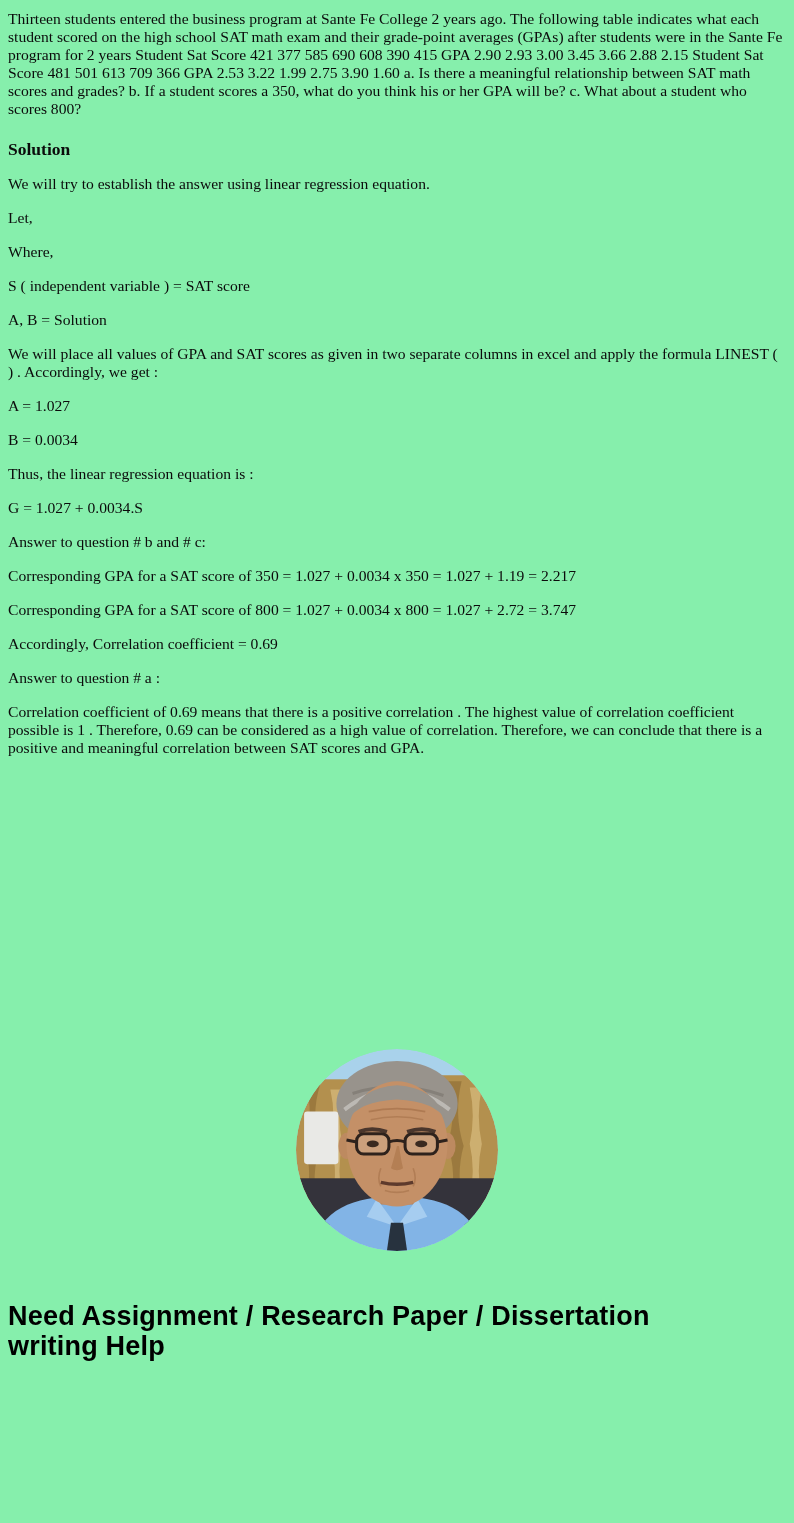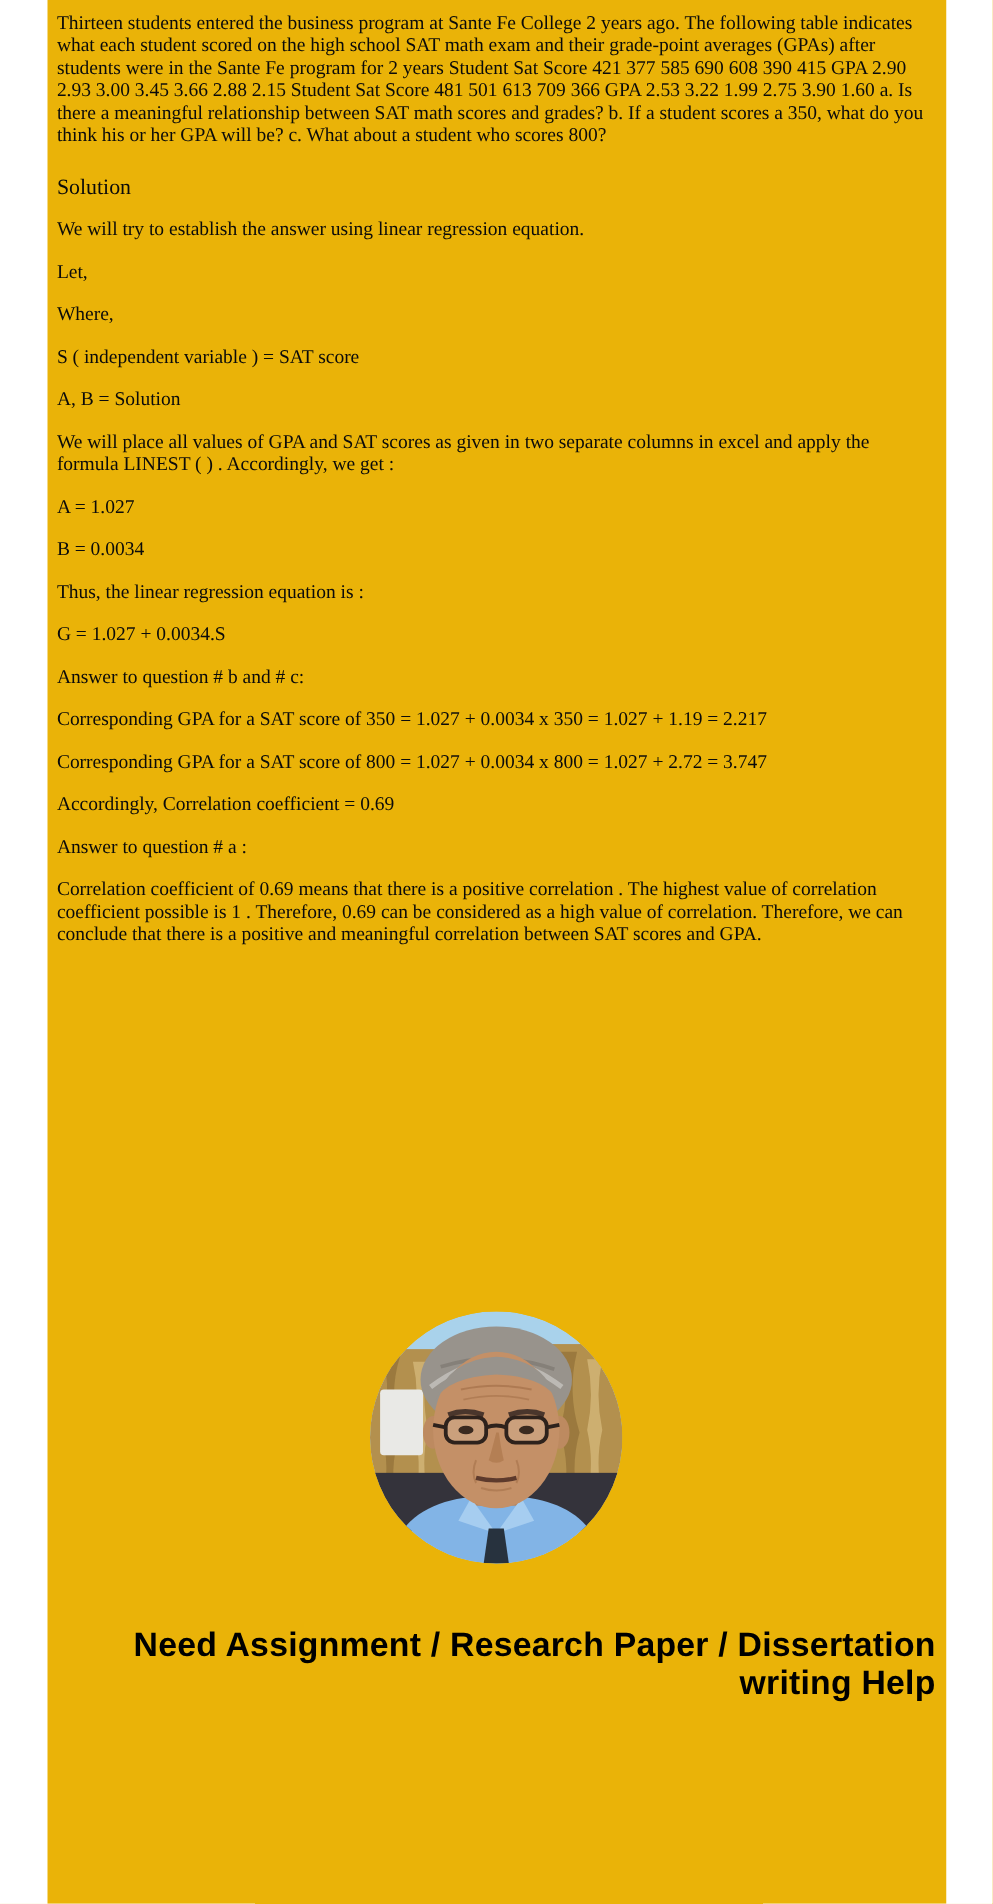--- a/index.html
+++ b/index.html
@@ -2,60 +2,60 @@
 <html><head>
 <meta charset="utf-8">
 <style>
   html, body {
     margin: 0;
     padding: 0;
     background: #ffffff;
   }
   .page {
     position: relative;
-    width: 719px;
+    width: 794px;
     min-height: 1523px;
     margin: 0 auto;
-    background: #eab308;
+    background: #86efac;
     font-family: "Liberation Serif", serif;
     color: #000000;
     box-sizing: border-box;
     padding: 8px 8px 30px 8px;
   }
   .content p {
     font-size: 15.6px;
     line-height: 18px;
     margin: 16px 0;
     color: #0b0b0b;
   }
   .content p:first-child {
     margin-top: 2px;
   }
   .content h3 {
     font-size: 17.5px;
     line-height: 20px;
-    font-weight: normal;
+    font-weight: bold;
     margin: 21px 0 16px 0;
     color: #0b0b0b;
   }
   .avatar-wrap {
     margin-top: 292px;
     display: flex;
     justify-content: center;
   }
   .avatar-circle {
     width: 202px;
     height: 202px;
     border-radius: 50%;
     overflow: hidden;
     flex: 0 0 auto;
   }
   .promo-footer {
     margin-top: 50px;
-    text-align: right;
+    text-align: left;
     font-family: "Liberation Sans", sans-serif;
     font-weight: 700;
     font-size: 27px;
     line-height: 30px;
     color: #000000;
     letter-spacing: 0.2px;
   }
 </style>
 </head>
 <body>

